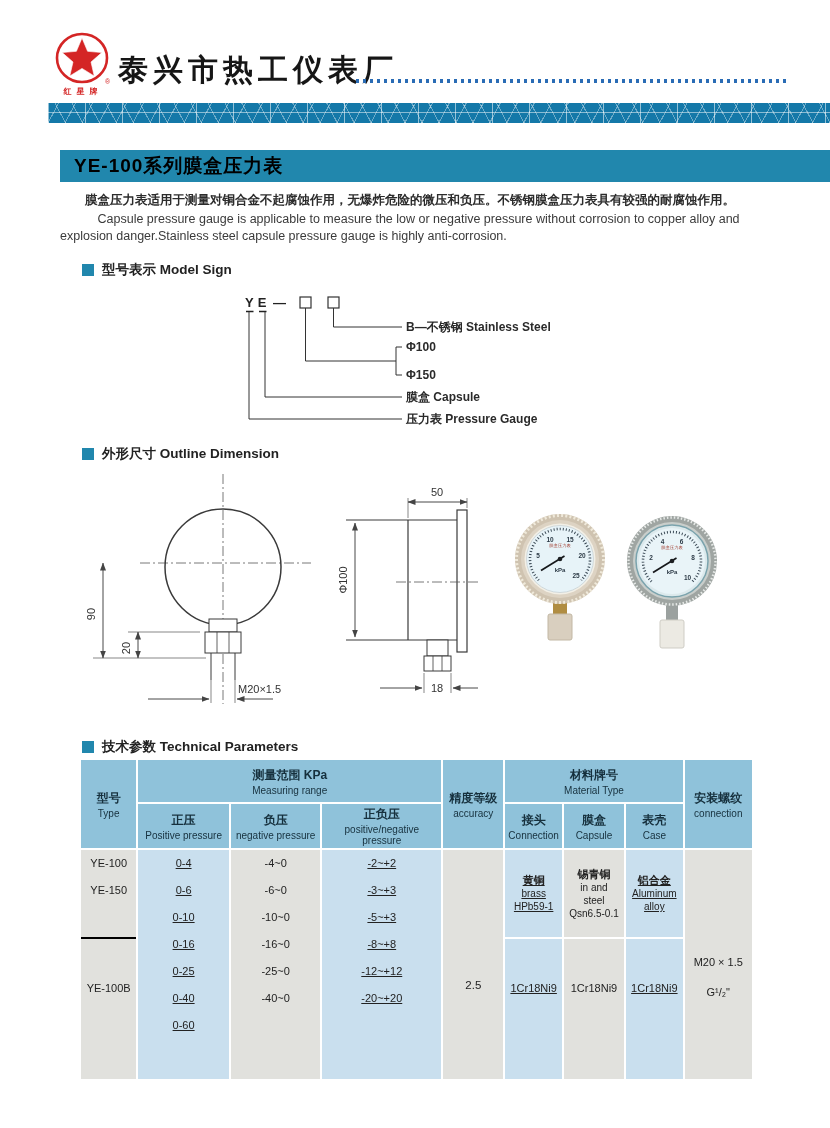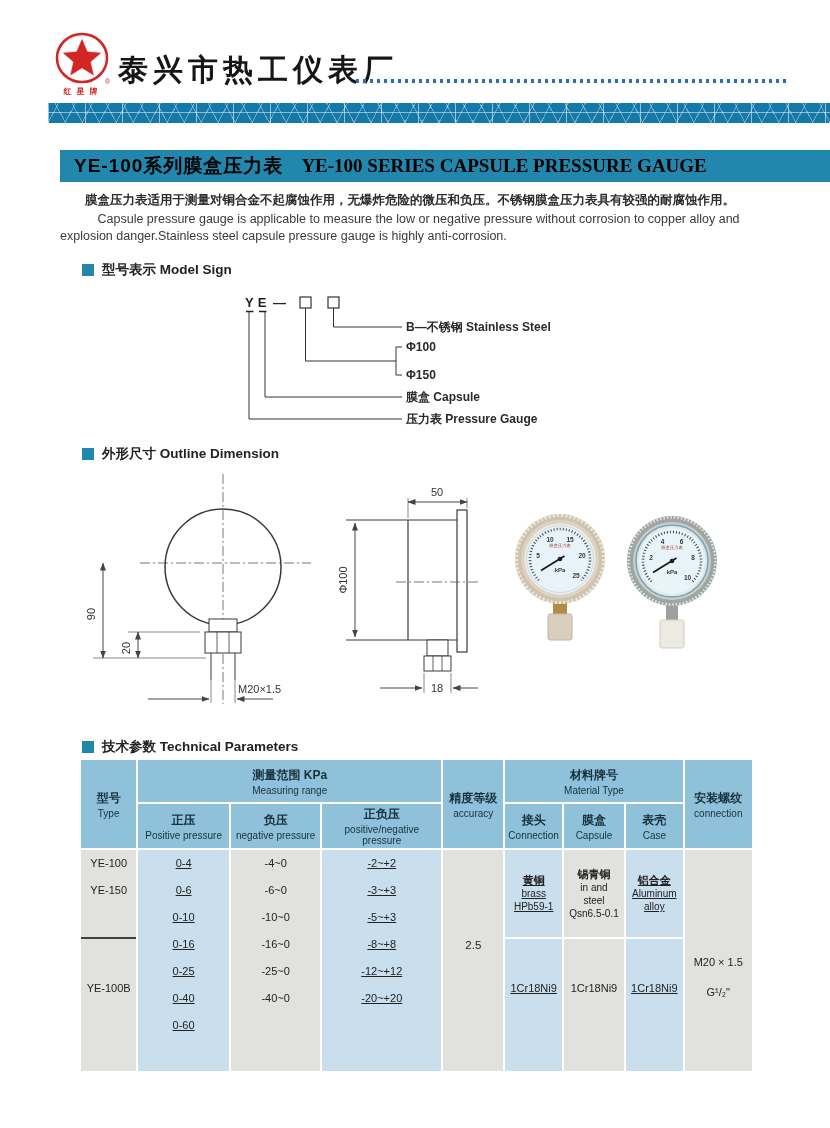--- a/index.html
+++ b/index.html
@@ -48,47 +48,46 @@
   table.params{position:absolute;left:79px;top:758px;width:675px;border-collapse:separate;
                border-spacing:2px;table-layout:fixed;background:#fff;}
   table.params th{background:var(--theadBg);color:var(--navy);text-align:center;vertical-align:middle;
                   padding:2px;font-weight:400;}
   table.params th .zh{font-size:12px;font-weight:700;}
   table.params th .en{font-size:10px;margin-top:1px;}
   table.params td{padding:0;vertical-align:top;height:189px;color:#222;}
   .c-blue{background:var(--cellBlue);text-decoration:underline;}
   .c-gray{background:var(--cellGray);}
   .vals div{height:27px;line-height:27px;text-align:center;font-size:11px;}
-  .blk-top{height:89px;border-bottom:2px solid #404040;box-sizing:border-box;}
+  .blk-top{height:89px;border-bottom:2px solid #000000;box-sizing:border-box;}
   .blk-bot{height:98px;display:flex;align-items:center;justify-content:center;font-size:11px;}
   .mat-top{height:89px;border-bottom:2px solid #fff;box-sizing:border-box;display:flex;
            flex-direction:column;justify-content:center;align-items:center;font-size:10px;line-height:13px;}
   .mat-top .zh{font-size:11px;font-weight:700;}
-  .center-cell{height:189px;display:flex;align-items:center;justify-content:center;font-size:11.5px;}
+  .center-cell{height:189px;display:flex;align-items:center;justify-content:center;font-size:11.5px;margin-top:40px;}
   .thread-cell{height:189px;display:flex;flex-direction:column;align-items:center;justify-content:center;
                gap:18px;font-size:11px;margin-top:32px;}
 </style>
 </head>
 <body>
 
 <div class="page">
 
   <svg class="abs" style="left:54px;top:32px" width="58" height="56" viewBox="0 0 58 56">
     <ellipse cx="28" cy="26" rx="25" ry="24" fill="none" stroke="#d42525" stroke-width="2.6"></ellipse>
     <path d="M28,6 L33.6,19.3 L47.8,20.6 L37,30 L40.2,44 L28,36.4 L15.8,44 L19,30 L8.2,20.6 L22.4,19.3 Z" fill="#d42525" stroke="#fff" stroke-width="0.6"></path>
     <text x="51" y="52" font-size="7" fill="#d42525">®</text>
   </svg>
   <div class="brand-txt">红星牌</div>
   <h1 class="company" style="margin:0">泰兴市热工仪表厂</h1>
   <div class="dotted"></div>
   <div class="band"></div>
 
   <div class="titlebar">
     <span class="zh">YE-100系列膜盒压力表</span>
-    <span class="en">YE-100 SERIES CAPSULE PRESSURE GAUGE</span>
   </div>
 
   <p class="desc zh">膜盒压力表适用于测量对铜合金不起腐蚀作用，无爆炸危险的微压和负压。不锈钢膜盒压力表具有较强的耐腐蚀作用。</p>
   <p class="desc en">Capsule pressure gauge is applicable to measure the low or negative pressure without corrosion to copper alloy and explosion danger.Stainless steel capsule pressure gauge is highly anti-corrosion.</p>
 
   <div class="sec-head" style="top:261px">
     <span class="sq"></span>
     <span>型号表示 Model Sign</span>
   </div>
 

